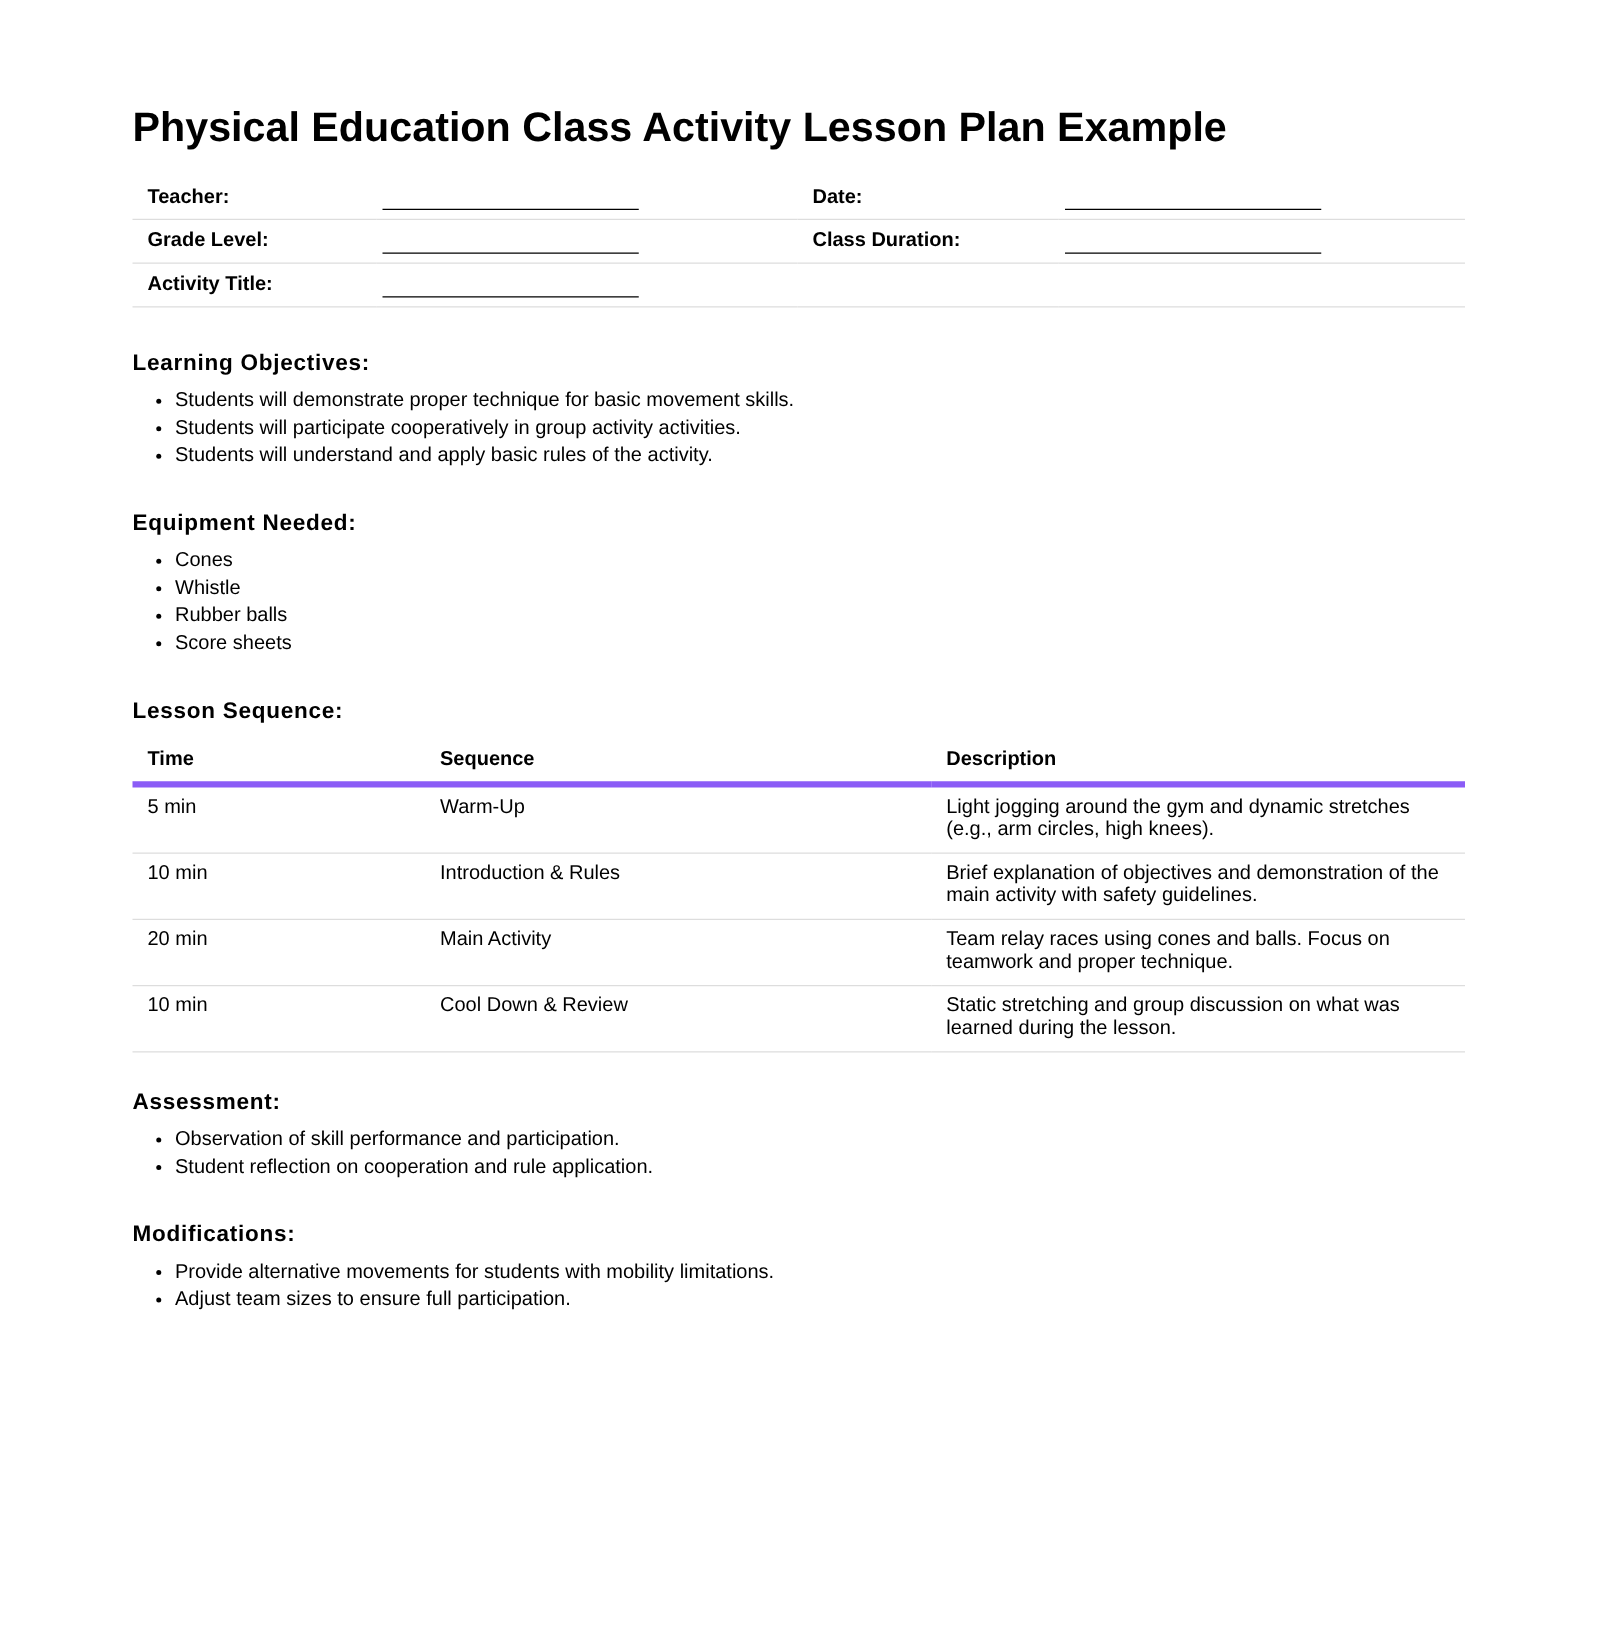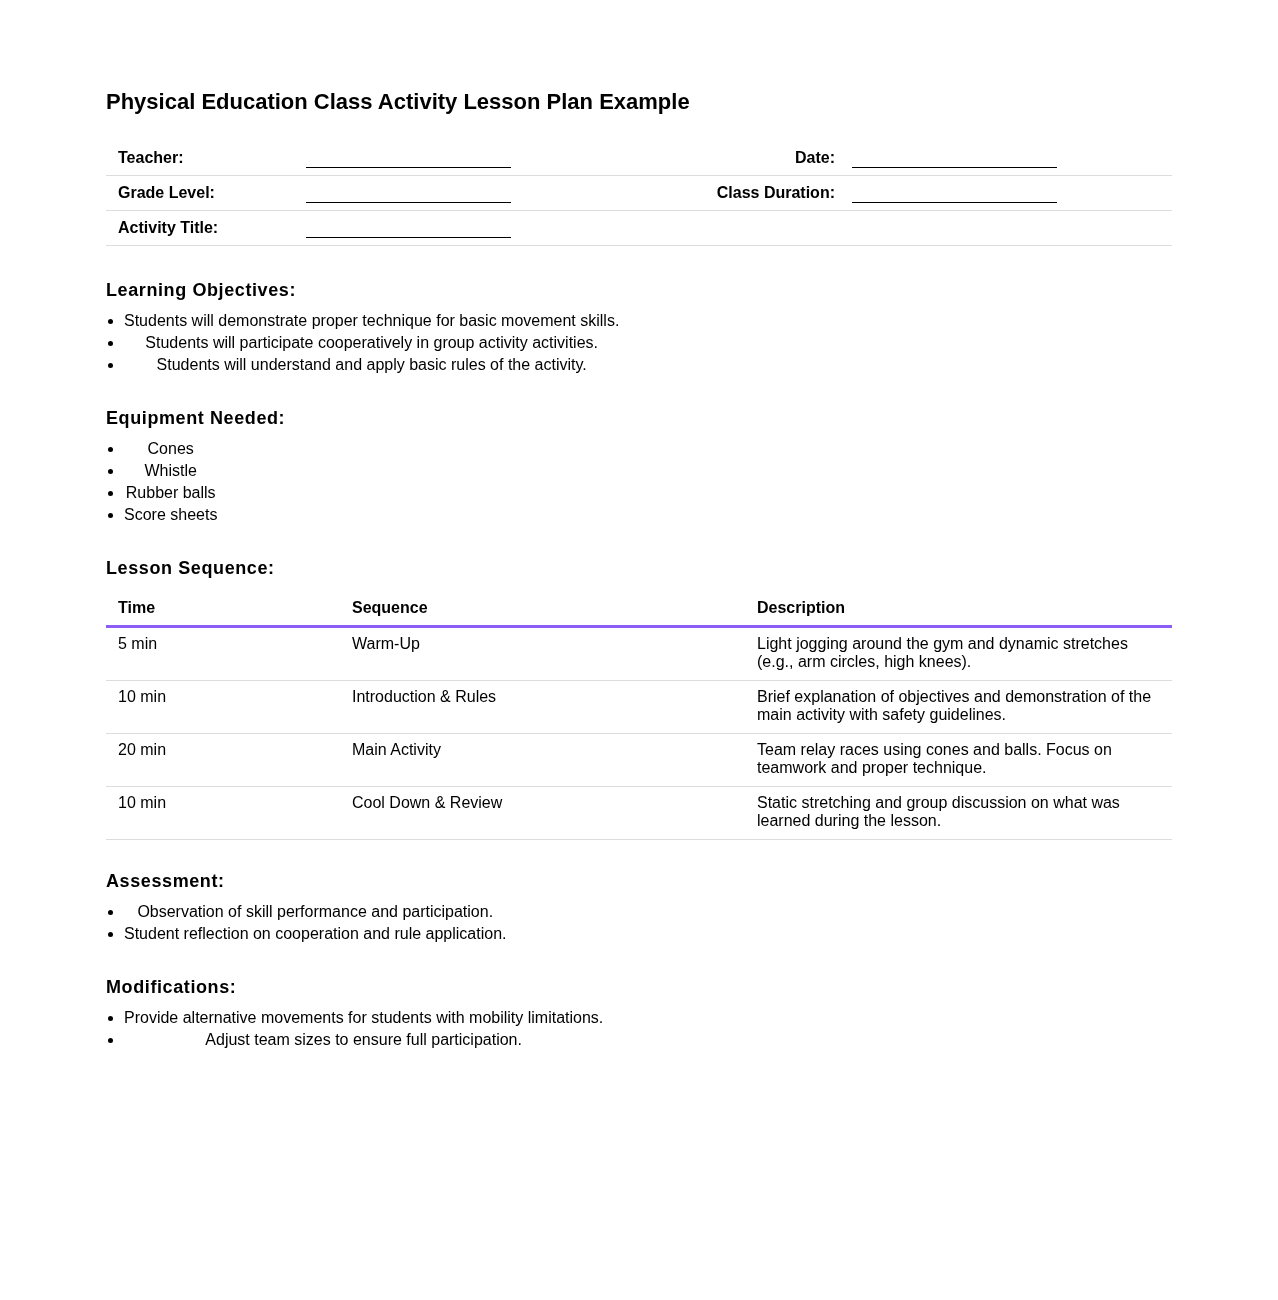--- a/index.html
+++ b/index.html
@@ -14,21 +14,21 @@
       position: absolute;
       left: 106px;
       top: 0;
       width: 1066px;
     }
     h1.title {
       margin: 0;
       position: absolute;
       top: 82px;
       left: 0;
-      font-size: 22px;
+      font-size: 33px;
       font-weight: bold;
       line-height: 40px;
       white-space: nowrap;
     }
     table.info {
       position: absolute;
       top: 141px;
       left: 0;
       width: 1066px;
       border-collapse: collapse;
@@ -37,63 +37,62 @@
     table.info td {
       height: 34px;
       padding: 0 12px;
       border-bottom: 1px solid #dddddd;
       vertical-align: middle;
       margin-top: 24px;
     }
     table.info td.lbl { font-weight: bold; white-space: nowrap; }
     table.info td.c1 { width: 171px; }
     table.info td.c2 { width: 313px; }
-    table.info td.c3 { width: 185px; text-align: right; }
+    table.info td.c3 { width: 185px; }
     .blank {
       display: inline-block;
       width: 205px;
       border-bottom: 1px solid #000;
       height: 15px;
       position: relative;
       top: 4px;
       left: -7px;
     }
     h2.sec {
       position: absolute;
       left: 0;
       margin: 0;
       font-size: 18px;
       font-weight: bold;
       letter-spacing: 0.6px;
       line-height: 22px;
     }
     ul.list {
       position: absolute;
-      left: 0;
+      left: 16px;
       margin: 0;
       padding: 0 0 0 18px;
       font-size: 16px;
       line-height: 22px;
-      text-align: center;
     }
     ul.list li { padding-left: 0; }
     table.seq {
       position: absolute;
       top: 590px;
       left: 0;
       width: 1066px;
       border-collapse: collapse;
       font-size: 16px;
       line-height: 18px;
     }
     table.seq th {
       text-align: left;
       font-weight: bold;
       padding: 9px 12px 8px 12px;
-      border-bottom: 3px solid #8b5cf6;
+      border-bottom: 5px solid #8b5cf6;
       height: 18px;
     }
     table.seq td {
       vertical-align: top;
       padding: 7px 12px 8px 12px;
       border-bottom: 1px solid #dddddd;
       height: 37px;
     }
     table.seq .ct { width: 210px; }
     table.seq .ca { width: 381px; }

